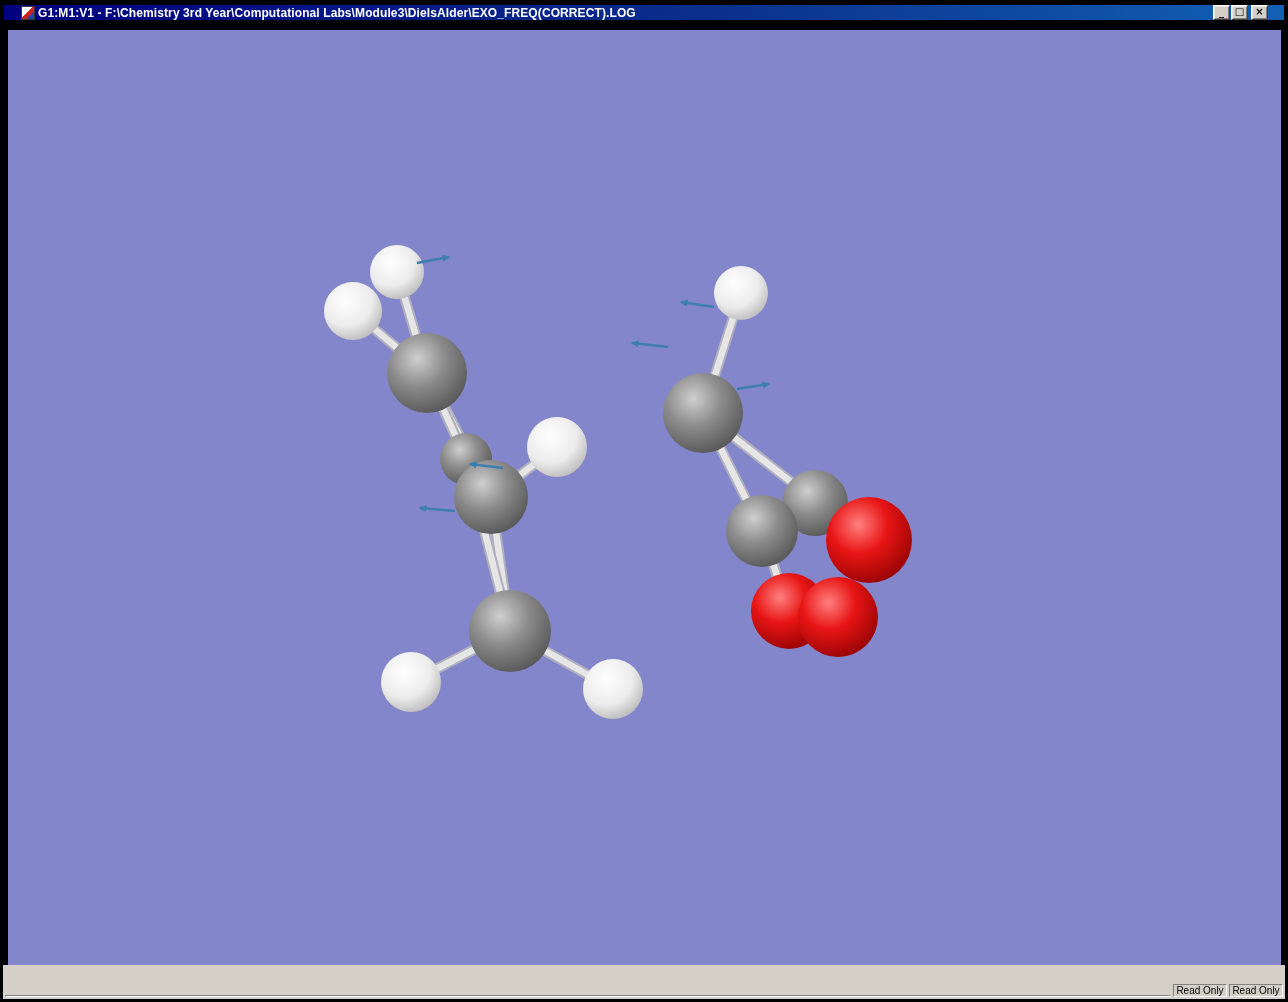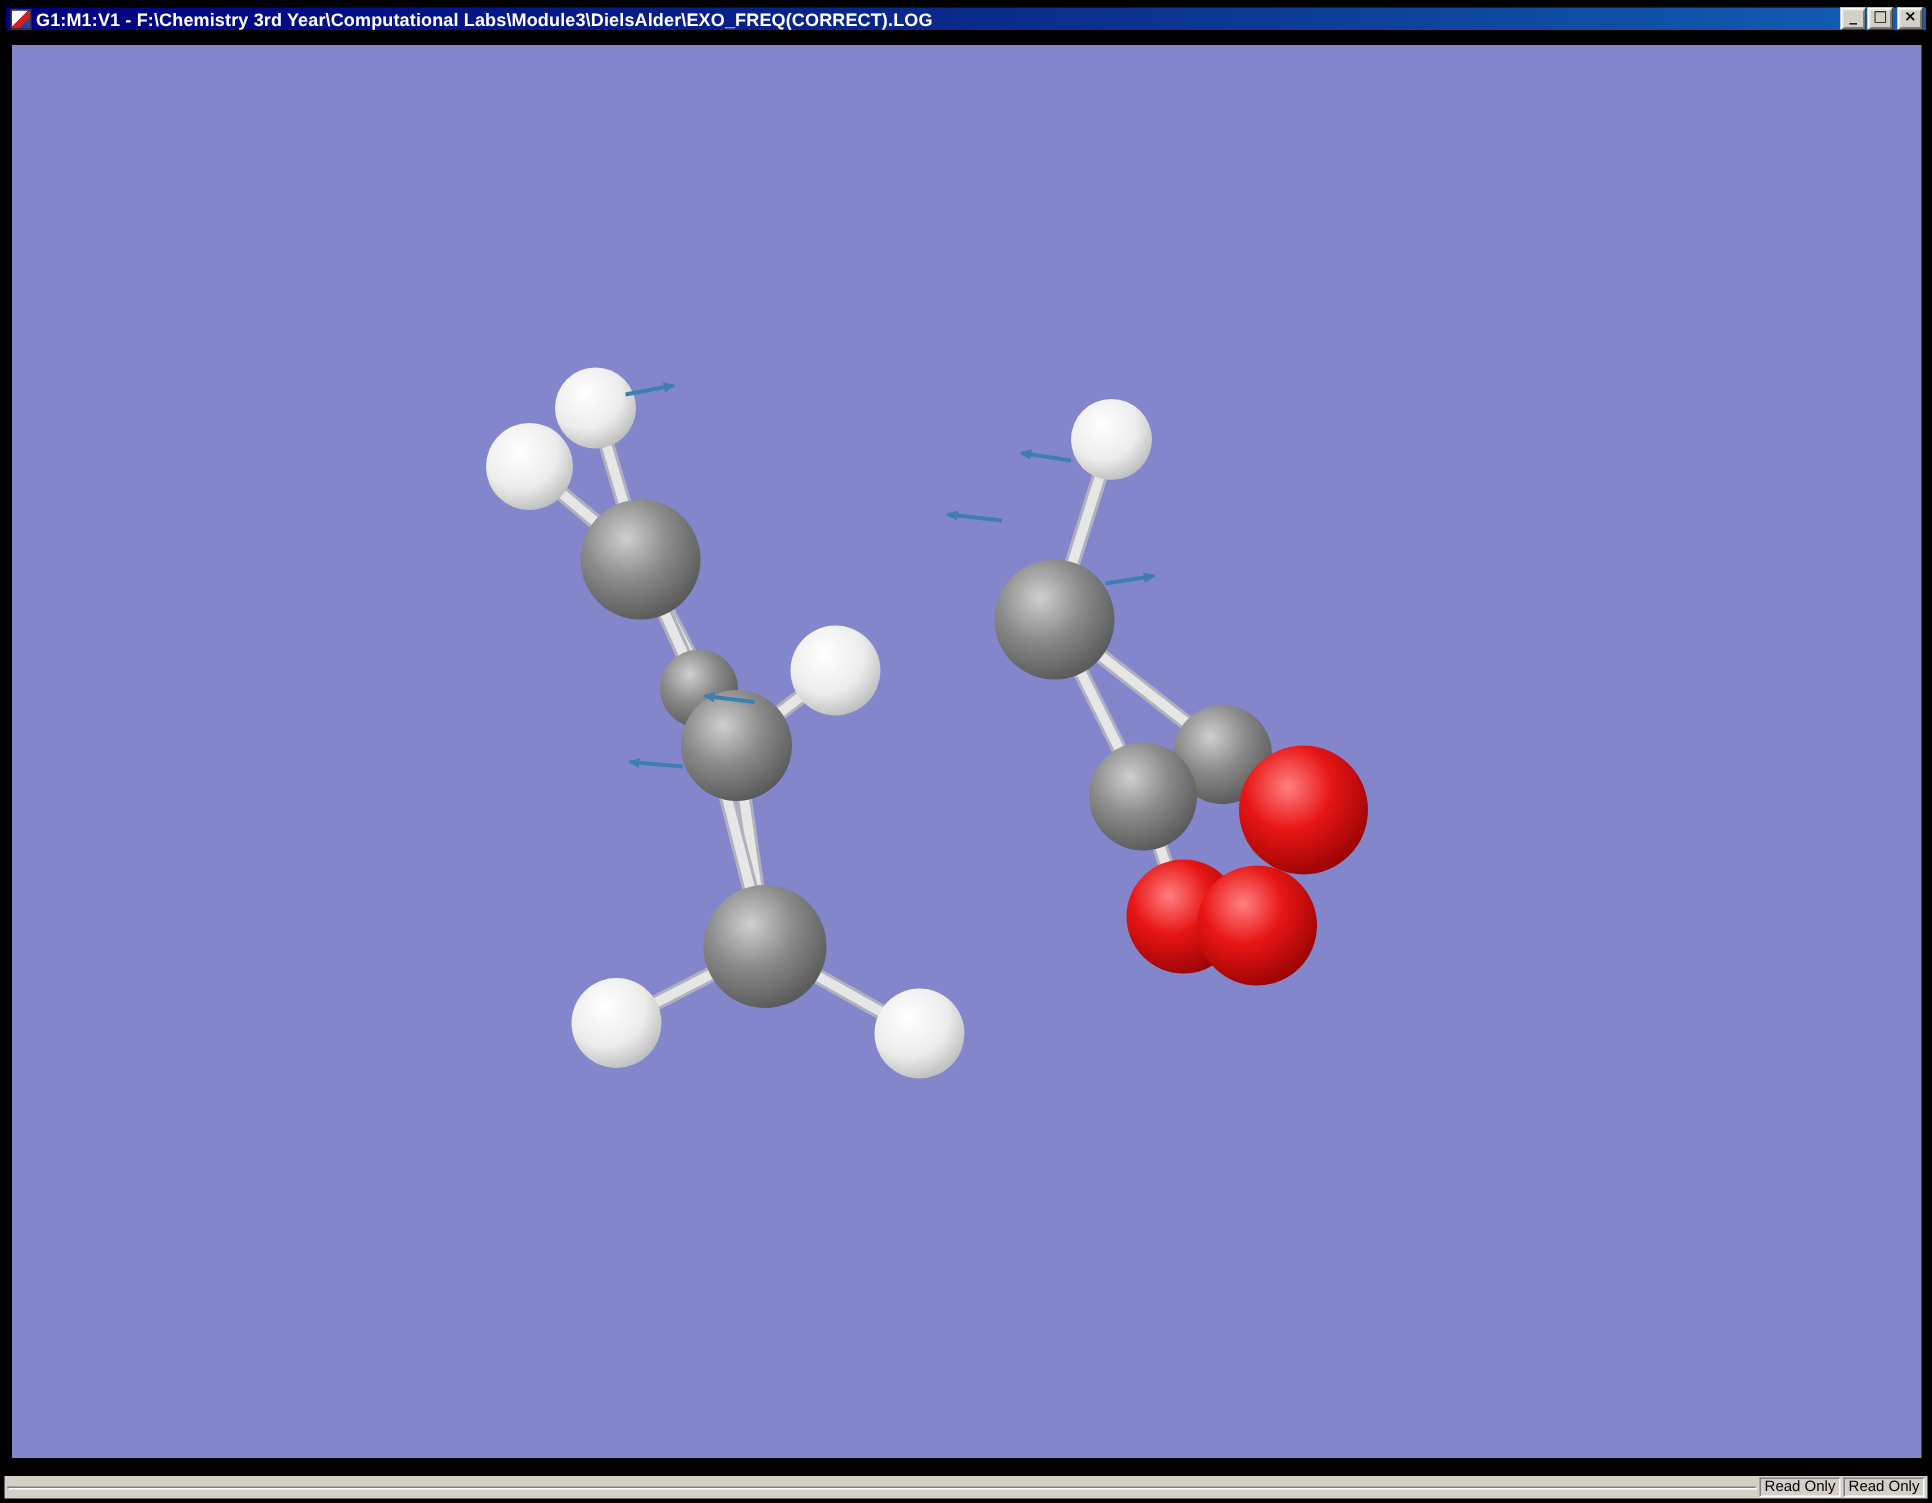--- a/index.html
+++ b/index.html
@@ -4,21 +4,21 @@
 <style>
   html,body{margin:0;padding:0;}
   body{
     width:1288px;height:1002px;background:#000000;position:relative;overflow:hidden;
     font-family:"Liberation Sans",sans-serif;
   }
   
   .titlebar{
     position:absolute;left:4px;top:5px;right:4px;height:15px;
     background:linear-gradient(to right,#000080,#0a2f8c 55%,#1260b4);
-    display:flex;align-items:center;padding:0 2px;box-sizing:border-box;
+    display:flex;align-items:center;padding:0 16px;box-sizing:border-box;
   }
   .app-icon{
     width:14px;height:14px;margin:0 3px 0 1px;flex:0 0 auto;
     background:linear-gradient(135deg,#ffffff 0 45%,#cc2222 45% 70%,#2244aa 70%);
     border:1px solid #3a3a3a;box-sizing:border-box;
   }
   .title-text{
     color:#ffffff;font-size:12px;font-weight:bold;white-space:nowrap;
     overflow:hidden;text-overflow:ellipsis;flex:1 1 auto;letter-spacing:0.1px;
   }
@@ -33,22 +33,22 @@
   }
   .win-btn.close{margin-left:3px;}
   
   .canvas{
     position:absolute;left:8px;top:30px;width:1273px;height:942px;
     background:#8486cb;
   }
   .canvas svg{display:block;width:100%;height:100%;}
   
   .statusbar{
-    position:absolute;left:3px;right:3px;bottom:3px;height:15px;
-    background:#d4d0c8;display:flex;align-items:center;padding:2px 2px 2px 2px;
+    position:absolute;left:3px;right:3px;bottom:3px;height:34px;
+    background:#d4d0c8;display:flex;align-items:flex-end;padding:2px 2px 2px 2px;
     box-sizing:border-box;gap:2px;
   }
   .status-cell{
     border:1px solid;border-color:#808080 #ffffff #ffffff #808080;
     font-size:10px;color:#000;display:flex;align-items:center;justify-content:center;
     box-sizing:border-box;background:#d4d0c8;white-space:nowrap;
   }
   .status-msg{flex:1 1 auto;justify-content:flex-start;padding-left:4px;}
   .status-ro{flex:0 0 auto;width:54px;}
 </style>

